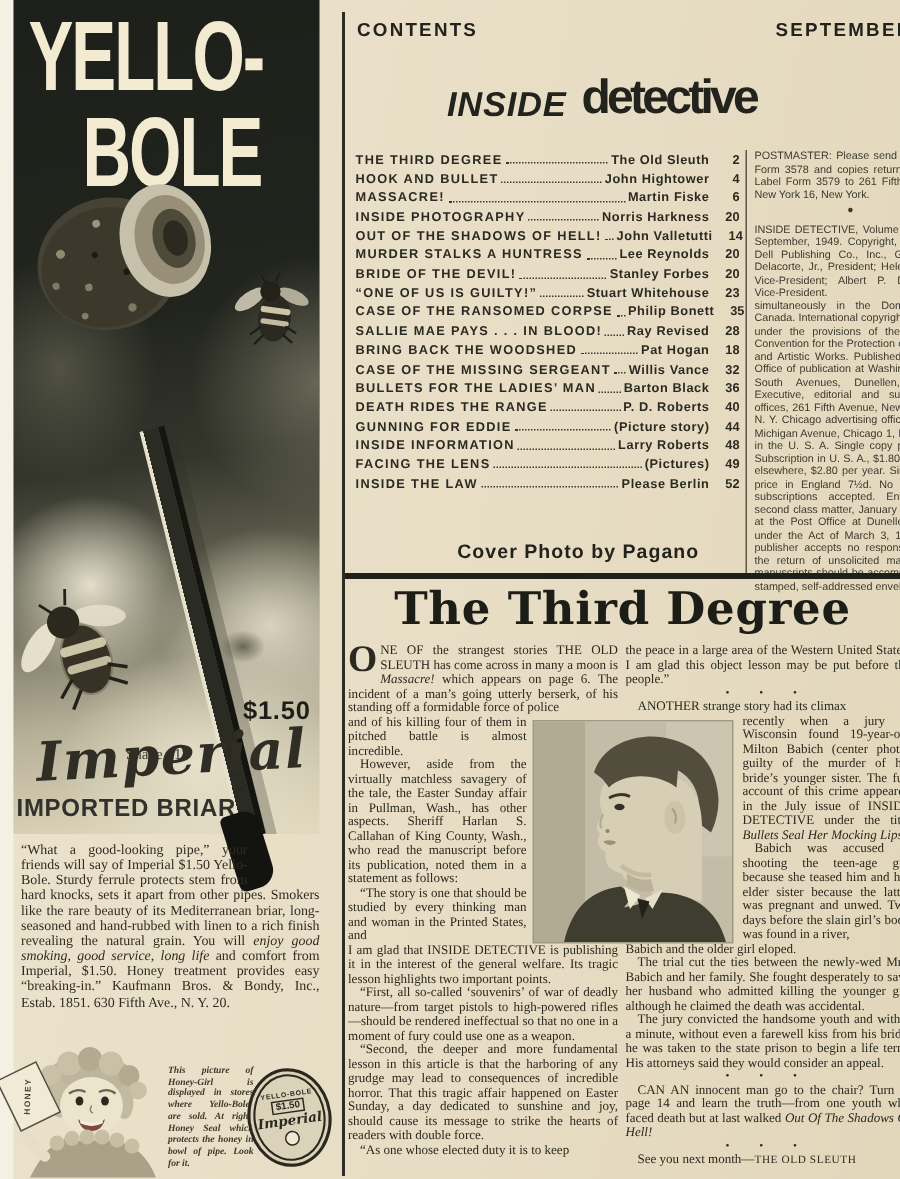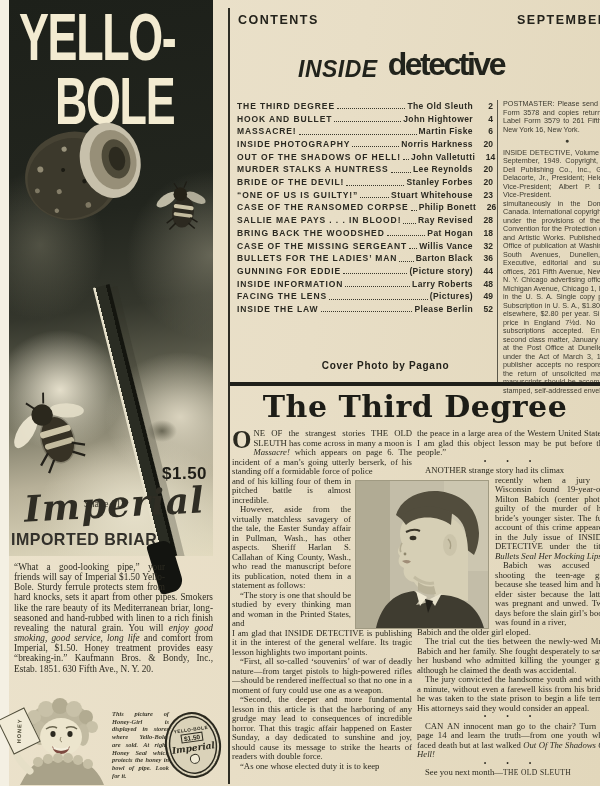--- a/index.html
+++ b/index.html
@@ -72,21 +72,21 @@
 
   .toc{left:237px;top:102px;width:256px;font-family:"Liberation Sans",sans-serif;
      font-weight:bold;color:#2b2a22;}
   .toc-row{display:flex;align-items:flex-end;height:8.9px;margin-bottom:3.8px;
      font-size:8.5px;line-height:8.9px;white-space:nowrap;}
   .toc-title{letter-spacing:.9px;}
   .toc-leader{flex:1;border-bottom:1.7px dotted #3a382c;margin:0 2px 1.5px 2px;min-width:6px;}
   .toc-author{letter-spacing:.4px;}
   .toc-page{min-width:16px;text-align:right;margin-left:4px;}
   .cover-credit{left:230px;top:360px;width:311px;text-align:center;
-     font-family:"Liberation Sans",sans-serif;font-weight:bold;font-size:10px;
+     font-family:"Liberation Sans",sans-serif;font-weight:bold;font-size:13px;
      letter-spacing:.7px;color:#23221b;}
 
   .masthead-divider{left:497px;top:100px;width:1px;height:282px;background:#5a574a;}
   .masthead{left:503px;top:100px;width:128px;font-family:"Liberation Sans",sans-serif;
      font-size:7.2px;line-height:8.5px;text-align:justify;color:#3c3a2f;}
   .masthead .bullet{text-align:center;font-size:7px;margin:3px 0;}
 
   .section-rule{left:230px;top:382px;width:370px;height:3.5px;background:#20201a;}
   .headline{left:230px;top:389px;width:370px;text-align:center;
      font-family:"DejaVu Serif",serif;font-weight:bold;font-size:30px;color:#1d1d17;
@@ -271,21 +271,21 @@
     <div class="toc-row">
         <span class="toc-title">“ONE OF US IS GUILTY!”</span>
         <span class="toc-leader"></span>
         <span class="toc-author">Stuart Whitehouse</span>
         <span class="toc-page">23</span>
       </div>
     <div class="toc-row">
         <span class="toc-title">CASE OF THE RANSOMED CORPSE</span>
         <span class="toc-leader"></span>
         <span class="toc-author">Philip Bonett</span>
-        <span class="toc-page">26</span>
+        <span class="toc-page">35</span>
       </div>
     <div class="toc-row">
         <span class="toc-title">SALLIE MAE PAYS . . . IN BLOOD!</span>
         <span class="toc-leader"></span>
         <span class="toc-author">Ray Revised</span>
         <span class="toc-page">28</span>
       </div>
     <div class="toc-row">
         <span class="toc-title">BRING BACK THE WOODSHED</span>
         <span class="toc-leader"></span>
@@ -296,20 +296,26 @@
         <span class="toc-title">CASE OF THE MISSING SERGEANT</span>
         <span class="toc-leader"></span>
         <span class="toc-author">Willis Vance</span>
         <span class="toc-page">32</span>
       </div>
     <div class="toc-row">
         <span class="toc-title">BULLETS FOR THE LADIES’ MAN</span>
         <span class="toc-leader"></span>
         <span class="toc-author">Barton Black</span>
         <span class="toc-page">36</span>
+      </div>
+    <div class="toc-row">
+        <span class="toc-title">DEATH RIDES THE RANGE</span>
+        <span class="toc-leader"></span>
+        <span class="toc-author">P. D. Roberts</span>
+        <span class="toc-page">40</span>
       </div>
     <div class="toc-row">
         <span class="toc-title">GUNNING FOR EDDIE</span>
         <span class="toc-leader"></span>
         <span class="toc-author">(Picture story)</span>
         <span class="toc-page">44</span>
       </div>
     <div class="toc-row">
         <span class="toc-title">INSIDE INFORMATION</span>
         <span class="toc-leader"></span>

